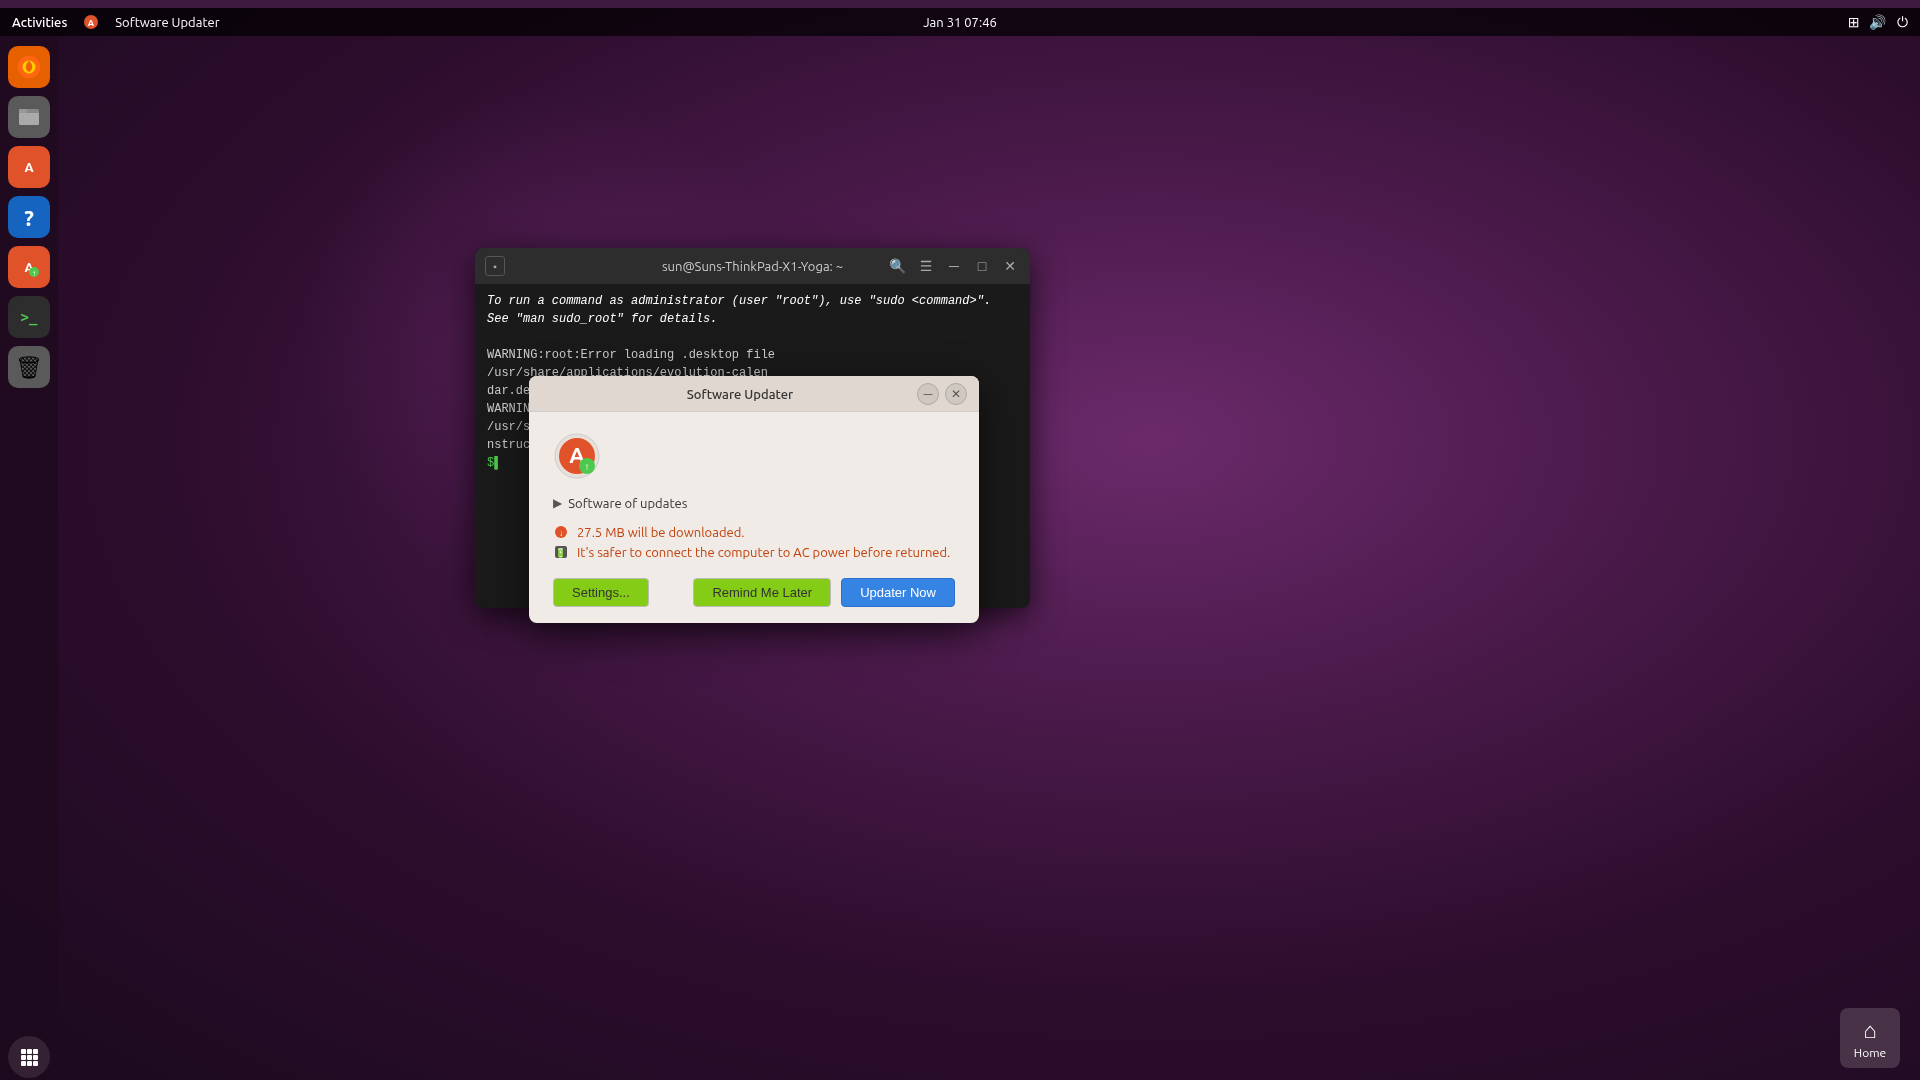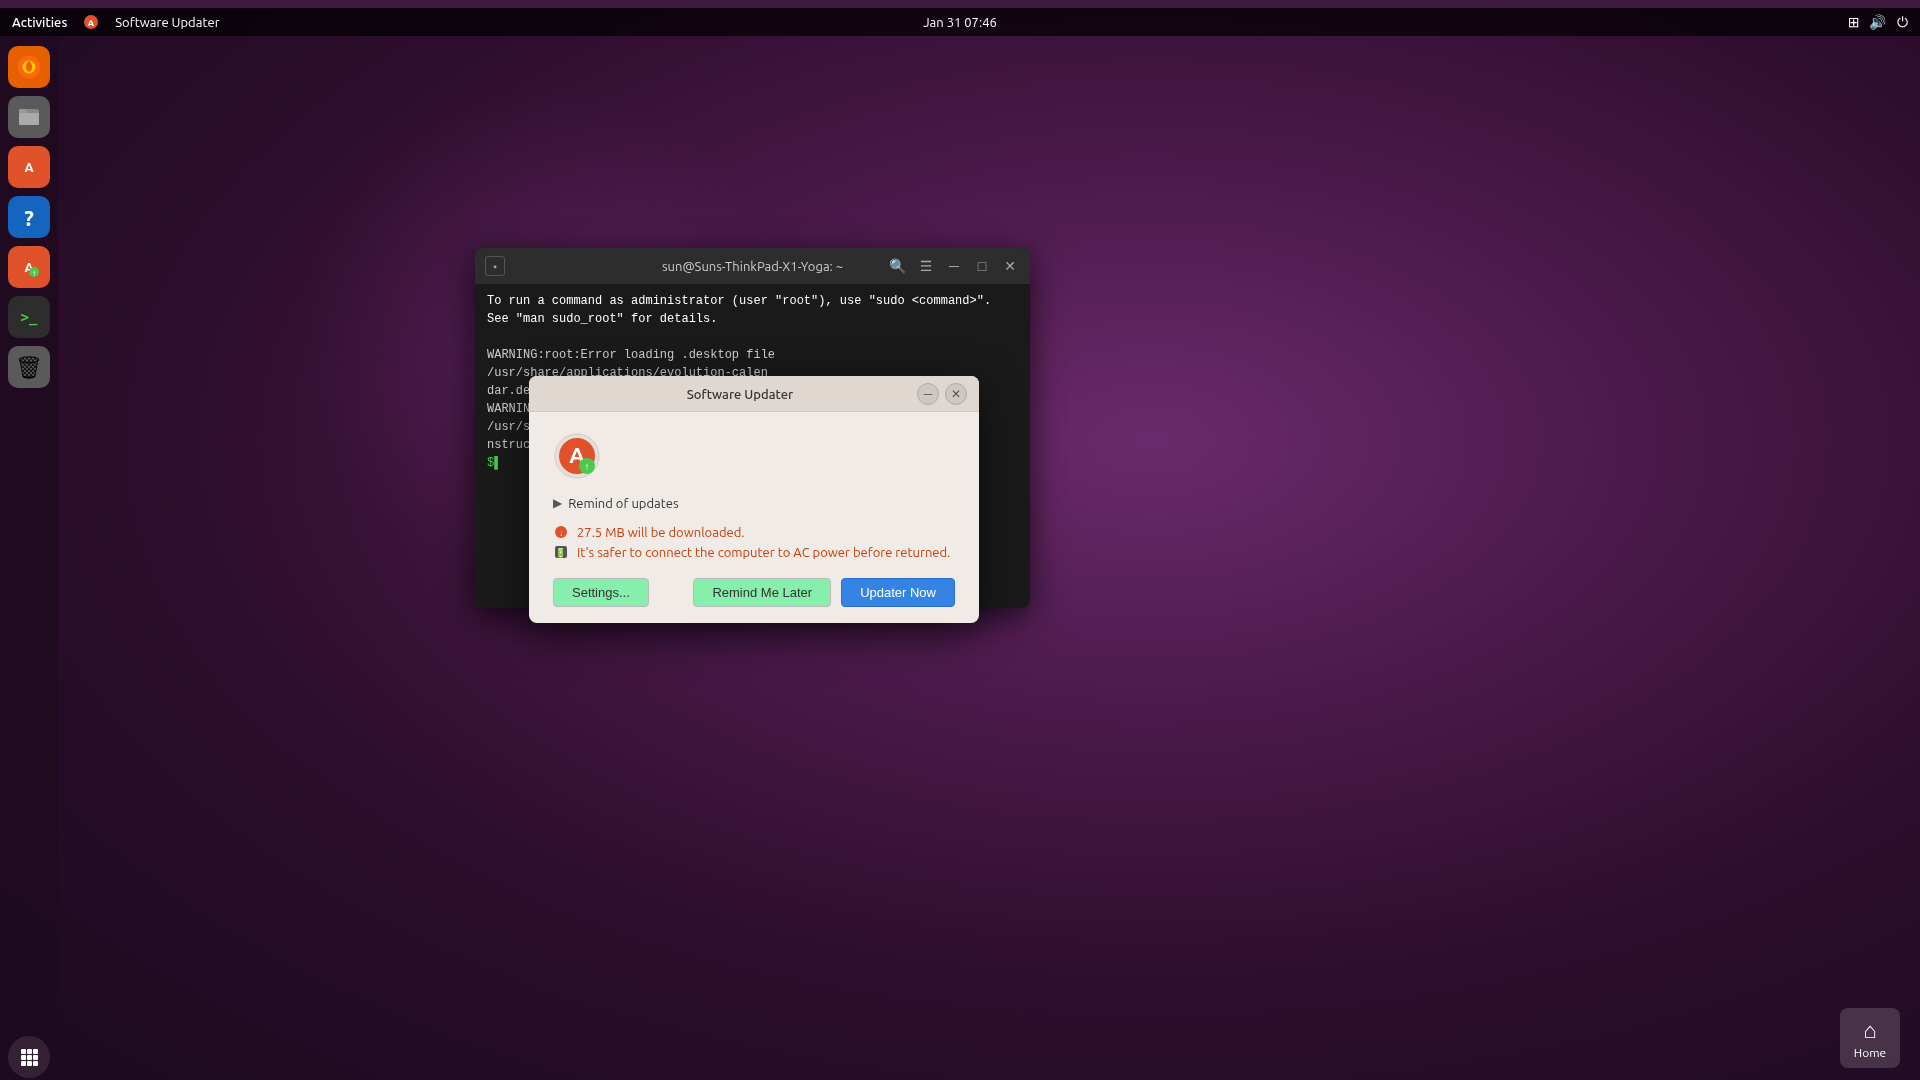--- a/index.html
+++ b/index.html
@@ -177,21 +177,21 @@
       padding: 8px 12px;
       font-family: 'Courier New', monospace;
       font-size: 12px;
       line-height: 1.5;
       color: #ccc;
       height: calc(100% - 36px);
       overflow: hidden;
     }
     .term-line { display: block; }
     .term-green { color: #4ec94e; }
-    .term-white { color: #fff; }
+    .term-white { color: #fff; font-style: italic; }
     .term-warn { color: #ccc; }
 
     
     .updater-dialog {
       position: absolute;
       top: 368px;
       left: 529px;
       width: 450px;
       background: #f0ebe6;
       border-radius: 8px;
@@ -294,21 +294,21 @@
       align-items: center;
       justify-content: space-between;
       gap: 10px;
     }
     .action-btn {
       padding: 6px 18px;
       border-radius: 4px;
       font-size: 13px;
       cursor: pointer;
       border: 1px solid #bbb;
-      background: #86efac;
+      background: #84cc16;
       color: #333;
       font-weight: 500;
     }
     .action-btn-primary {
       background: #3584e4;
       color: #fff;
       border-color: #2a70cc;
     }
     .action-btn-spacer { flex: 1; text-align: center; }
 
@@ -470,21 +470,21 @@
         <svg class="dialog-app-icon" viewBox="0 0 48 48">
           <circle cx="24" cy="24" r="22" fill="#e8e0d8" stroke="#ccc" stroke-width="1"></circle>
           <circle cx="24" cy="24" r="18" fill="#e0522a"></circle>
           <text x="24" y="31" text-anchor="middle" font-size="22" fill="white" font-weight="bold">A</text>
           <circle cx="34" cy="34" r="8" fill="#4ec94e"></circle>
           <text x="34" y="38" text-anchor="middle" font-size="10" fill="white" font-weight="bold">↑</text>
         </svg>
       </div>
       <div class="details-row">
         <span class="details-chevron">▶</span>
-        <span class="details-label">Remind of updates</span>
+        <span class="details-label">Software of updates</span>
       </div>
       <div class="info-rows">
         <div class="info-row">
           <span class="info-icon">
             <svg width="14" height="14" viewBox="0 0 14 14">
                 <circle cx="7" cy="7" r="6" fill="#e0522a"></circle>
                 <text x="7" y="11" text-anchor="middle" font-size="8" fill="white">↓</text>
               </svg>
           </span>
           <span class="info-text">27.5 MB will be downloaded.</span>

